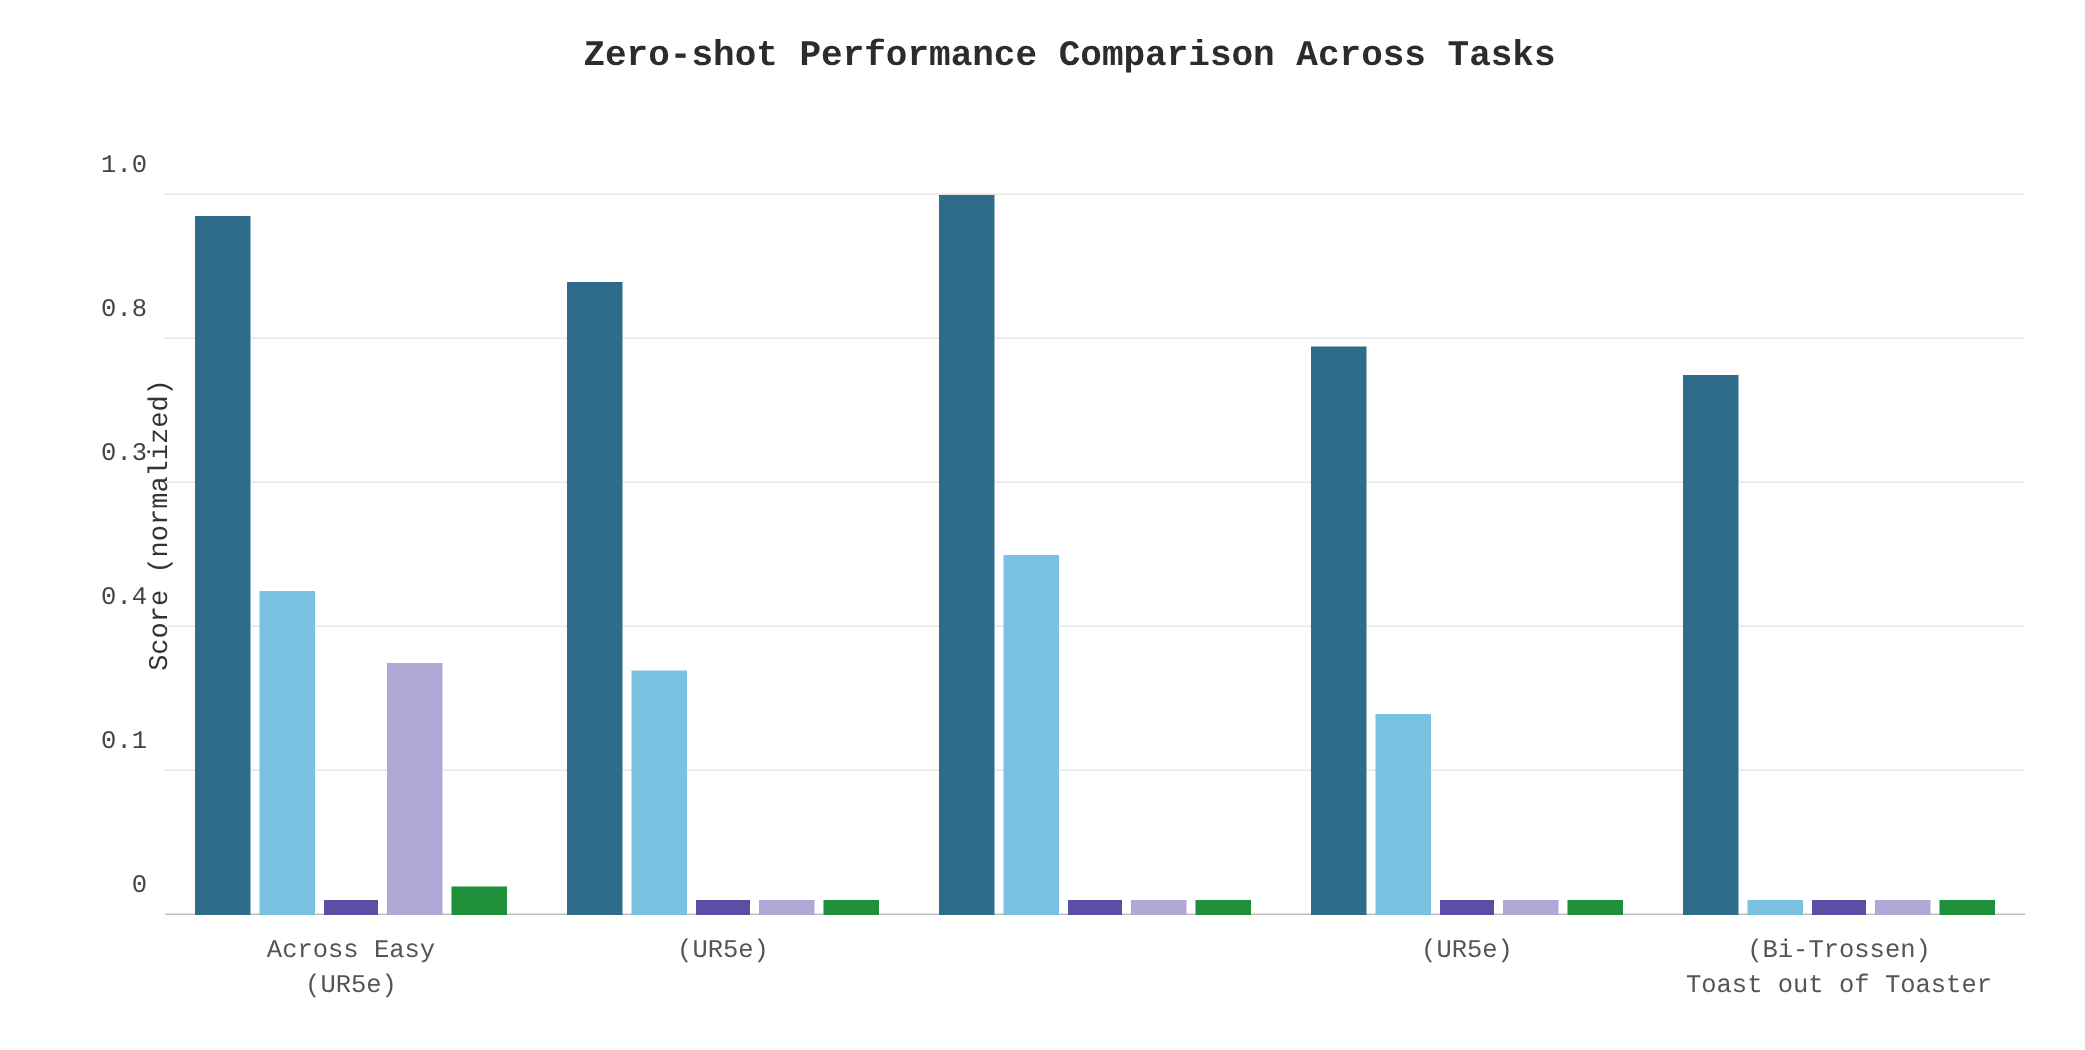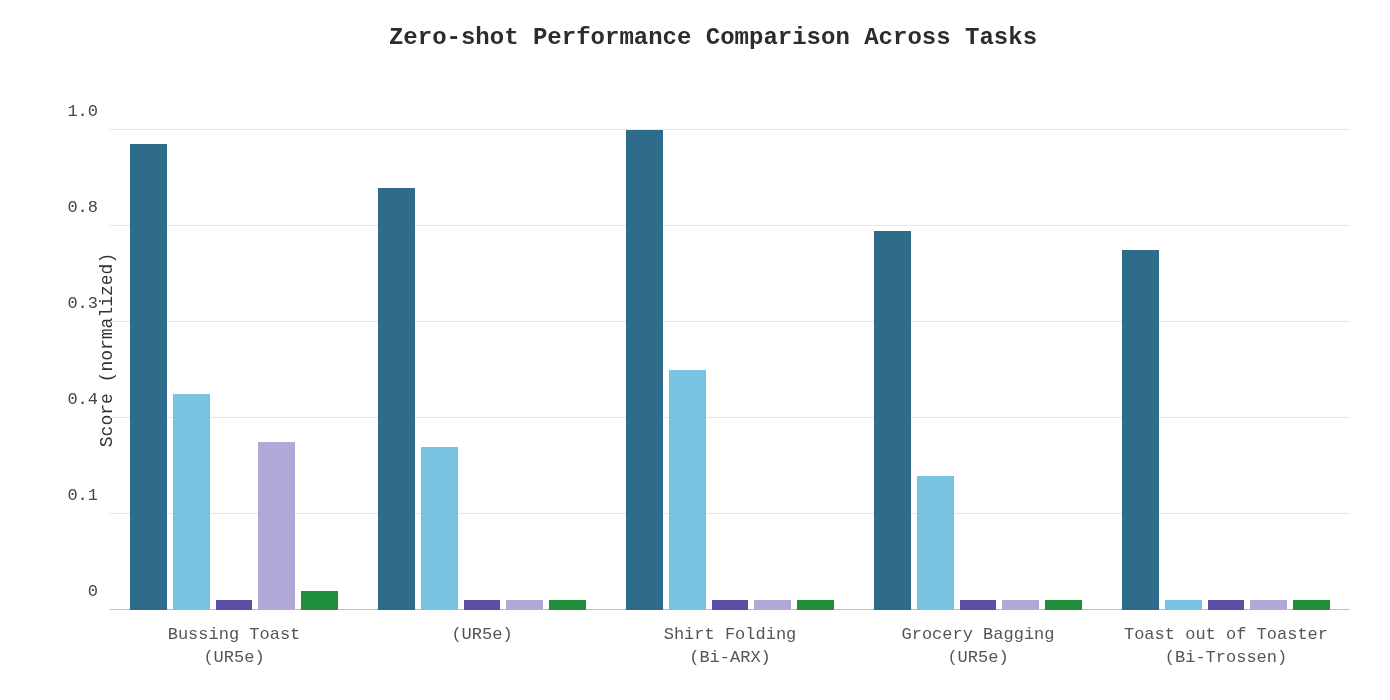--- a/index.html
+++ b/index.html
@@ -135,21 +135,21 @@
       <div class="groups">
         <div class="group">
           <div class="bars">
             <div class="bar" title="πθ: 0.97" style="height: 97%; background: rgb(47, 108, 140);"></div>
             <div class="bar" title="πθ - small: 0.45" style="height: 45%; background: rgb(122, 194, 226);"></div>
             <div class="bar" title="OpenVLA: 0.02" style="height: 2%; background: rgb(90, 79, 164);"></div>
             <div class="bar" title="OpenVLA (UR5e only): 0.35" style="height: 35%; background: rgb(178, 168, 216);"></div>
             <div class="bar" title="Octo: 0.04" style="height: 4%; background: rgb(31, 143, 59);"></div>
           </div>
           <div class="xlabel-row">
-            <span>Bussing Toast</span>
+            <span>Across Easy</span>
             <span>(UR5e)</span>
           </div>
         </div>
         <div class="group">
           <div class="bars">
             <div class="bar" title="πθ: 0.88" style="height: 88%; background: rgb(47, 108, 140);"></div>
             <div class="bar" title="πθ - small: 0.34" style="height: 34%; background: rgb(122, 194, 226);"></div>
             <div class="bar" title="OpenVLA: 0.02" style="height: 2%; background: rgb(90, 79, 164);"></div>
             <div class="bar" title="OpenVLA (UR5e only): 0.02" style="height: 2%; background: rgb(178, 168, 216);"></div>
             <div class="bar" title="Octo: 0.02" style="height: 2%; background: rgb(31, 143, 59);"></div>
@@ -159,47 +159,42 @@
           </div>
         </div>
         <div class="group">
           <div class="bars">
             <div class="bar" title="πθ: 1" style="height: 100%; background: rgb(47, 108, 140);"></div>
             <div class="bar" title="πθ - small: 0.5" style="height: 50%; background: rgb(122, 194, 226);"></div>
             <div class="bar" title="OpenVLA: 0.02" style="height: 2%; background: rgb(90, 79, 164);"></div>
             <div class="bar" title="OpenVLA (UR5e only): 0.02" style="height: 2%; background: rgb(178, 168, 216);"></div>
             <div class="bar" title="Octo: 0.02" style="height: 2%; background: rgb(31, 143, 59);"></div>
           </div>
-          <div class="xlabel-row">
-            <span>Shirt Folding</span>
-            <span>(Bi-ARX)</span>
-          </div>
         </div>
         <div class="group">
           <div class="bars">
             <div class="bar" title="πθ: 0.79" style="height: 79%; background: rgb(47, 108, 140);"></div>
             <div class="bar" title="πθ - small: 0.28" style="height: 28%; background: rgb(122, 194, 226);"></div>
             <div class="bar" title="OpenVLA: 0.02" style="height: 2%; background: rgb(90, 79, 164);"></div>
             <div class="bar" title="OpenVLA (UR5e only): 0.02" style="height: 2%; background: rgb(178, 168, 216);"></div>
             <div class="bar" title="Octo: 0.02" style="height: 2%; background: rgb(31, 143, 59);"></div>
           </div>
           <div class="xlabel-row">
-            <span>Grocery Bagging</span>
             <span>(UR5e)</span>
           </div>
         </div>
         <div class="group">
           <div class="bars">
             <div class="bar" title="πθ: 0.75" style="height: 75%; background: rgb(47, 108, 140);"></div>
             <div class="bar" title="πθ - small: 0.02" style="height: 2%; background: rgb(122, 194, 226);"></div>
             <div class="bar" title="OpenVLA: 0.02" style="height: 2%; background: rgb(90, 79, 164);"></div>
             <div class="bar" title="OpenVLA (UR5e only): 0.02" style="height: 2%; background: rgb(178, 168, 216);"></div>
             <div class="bar" title="Octo: 0.02" style="height: 2%; background: rgb(31, 143, 59);"></div>
           </div>
           <div class="xlabel-row">
+            <span>(Bi-Trossen)</span>
             <span>Toast out of Toaster</span>
-            <span>(Bi-Trossen)</span>
           </div>
         </div>
       </div>
     </div>
 
 </div>
 
 </body></html>

